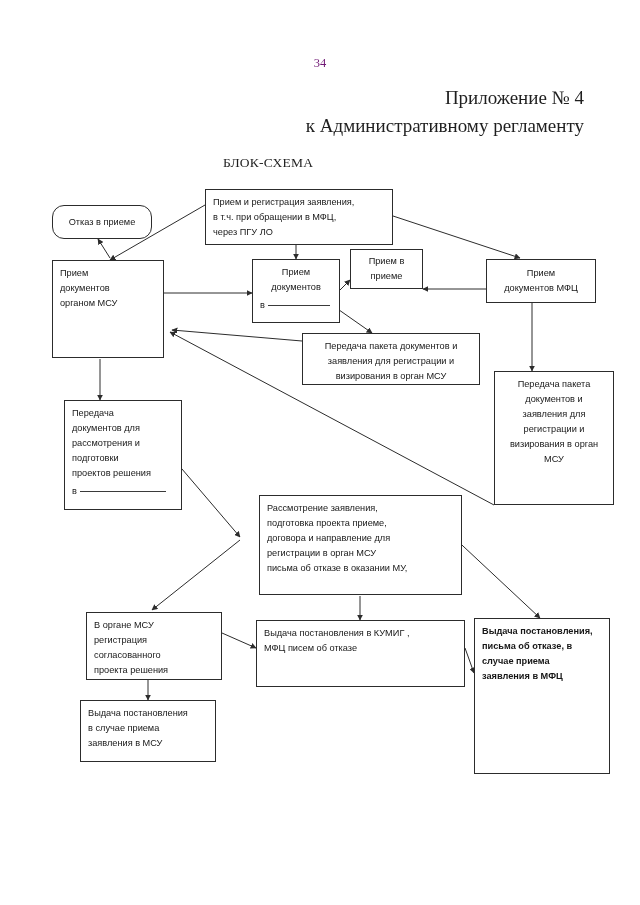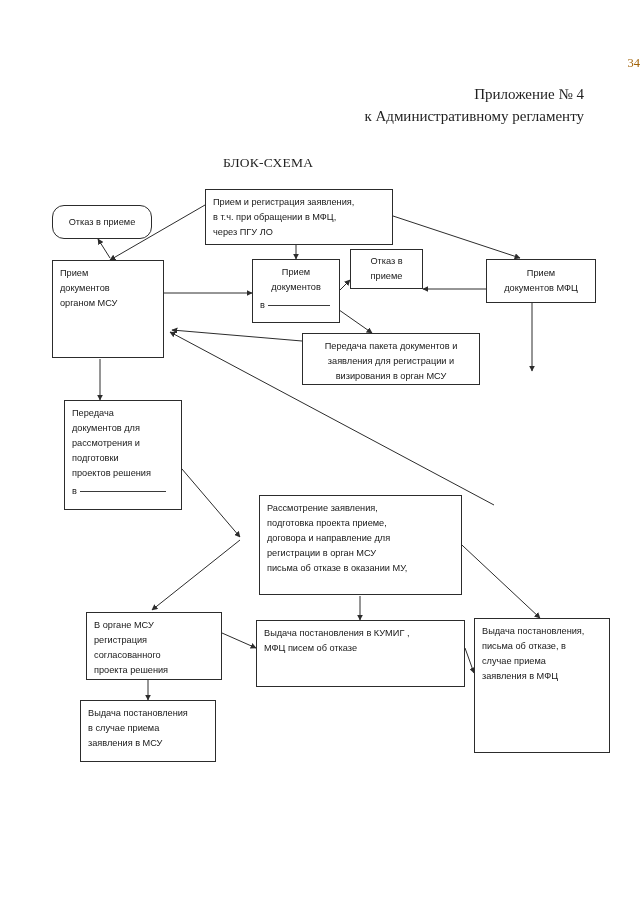--- a/index.html
+++ b/index.html
@@ -20,32 +20,32 @@
     background: #ffffff;
     overflow: hidden;
   }
 
   
   .page-number {
     position: absolute;
     left: 0;
     top: 56px;
     width: 640px;
-    text-align: right;
+    text-align: center;
     font-family: "Liberation Serif", serif;
     font-size: 12.5px;
-    color: #a16207;
+    color: #701a75;
   }
   .appendix-block {
     position: absolute;
     right: 56px;
     top: 84px;
     text-align: right;
     font-family: "Liberation Serif", serif;
-    font-size: 15px;
+    font-size: 19px;
     line-height: 1.45;
     color: #1f1f1f;
   }
   .scheme-title {
     position: absolute;
     left: 0;
     top: 155px;
     width: 536px;
     text-align: center;
     font-family: "Liberation Serif", serif;
@@ -186,35 +186,43 @@
       <span class="ln">органом  МСУ</span>
     </div>
 
     <div class="node center" style="left:252px; top:259px; width:88px; height:64px;">
       <span class="ln">Прием</span>
       <span class="ln">документов</span>
       <span class="fillin"><span>в</span><span class="rule"></span></span>
     </div>
 
     <div class="node center vcenter" style="left:350px; top:249px; width:73px; height:40px;">
-      <span class="ln">Отказ в</span>
+      <span class="ln">Прием в</span>
       <span class="ln">приеме</span>
     </div>
 
     <div class="node center vcenter" style="left:486px; top:259px; width:110px; height:44px;">
       <span class="ln">Прием</span>
       <span class="ln">документов МФЦ</span>
     </div>
 
     <div class="node center" style="left:302px; top:333px; width:178px; height:52px;">
       <span class="ln">Передача пакета документов и</span>
       <span class="ln">заявления для регистрации и</span>
       <span class="ln">визирования в орган МСУ</span>
     </div>
 
+    <div class="node center" style="left:494px; top:371px; width:120px; height:134px;">
+      <span class="ln">Передача пакета</span>
+      <span class="ln">документов и</span>
+      <span class="ln">заявления для</span>
+      <span class="ln">регистрации и</span>
+      <span class="ln">визирования в орган</span>
+      <span class="ln">МСУ</span>
+    </div>
 
     <div class="node left" style="left:64px; top:400px; width:118px; height:110px;">
       <span class="ln">Передача</span>
       <span class="ln">документов для</span>
       <span class="ln">рассмотрения и</span>
       <span class="ln">подготовки</span>
       <span class="ln">проектов решения</span>
       <span class="fillin wide"><span>в</span><span class="rule"></span></span>
     </div>
 
@@ -231,21 +239,21 @@
       <span class="ln">регистрация</span>
       <span class="ln">согласованного</span>
       <span class="ln">проекта решения</span>
     </div>
 
     <div class="node left" style="left:256px; top:620px; width:209px; height:67px;">
       <span class="ln">Выдача постановления в КУМИГ ,</span>
       <span class="ln">МФЦ писем об отказе</span>
     </div>
 
-    <div class="node left" style="left:474px; top:618px; width:136px; height:135px;">
+    <div class="node left" style="left:474px; top:618px; width:136px; height:156px;font-weight:bold;">
       <span class="ln">Выдача постановления,</span>
       <span class="ln">письма об отказе, в</span>
       <span class="ln">случае приема</span>
       <span class="ln">заявления в МФЦ</span>
     </div>
 
     <div class="node left" style="left:80px; top:700px; width:136px; height:62px;">
       <span class="ln">Выдача постановления</span>
       <span class="ln">в случае приема</span>
       <span class="ln">заявления в МСУ</span>

